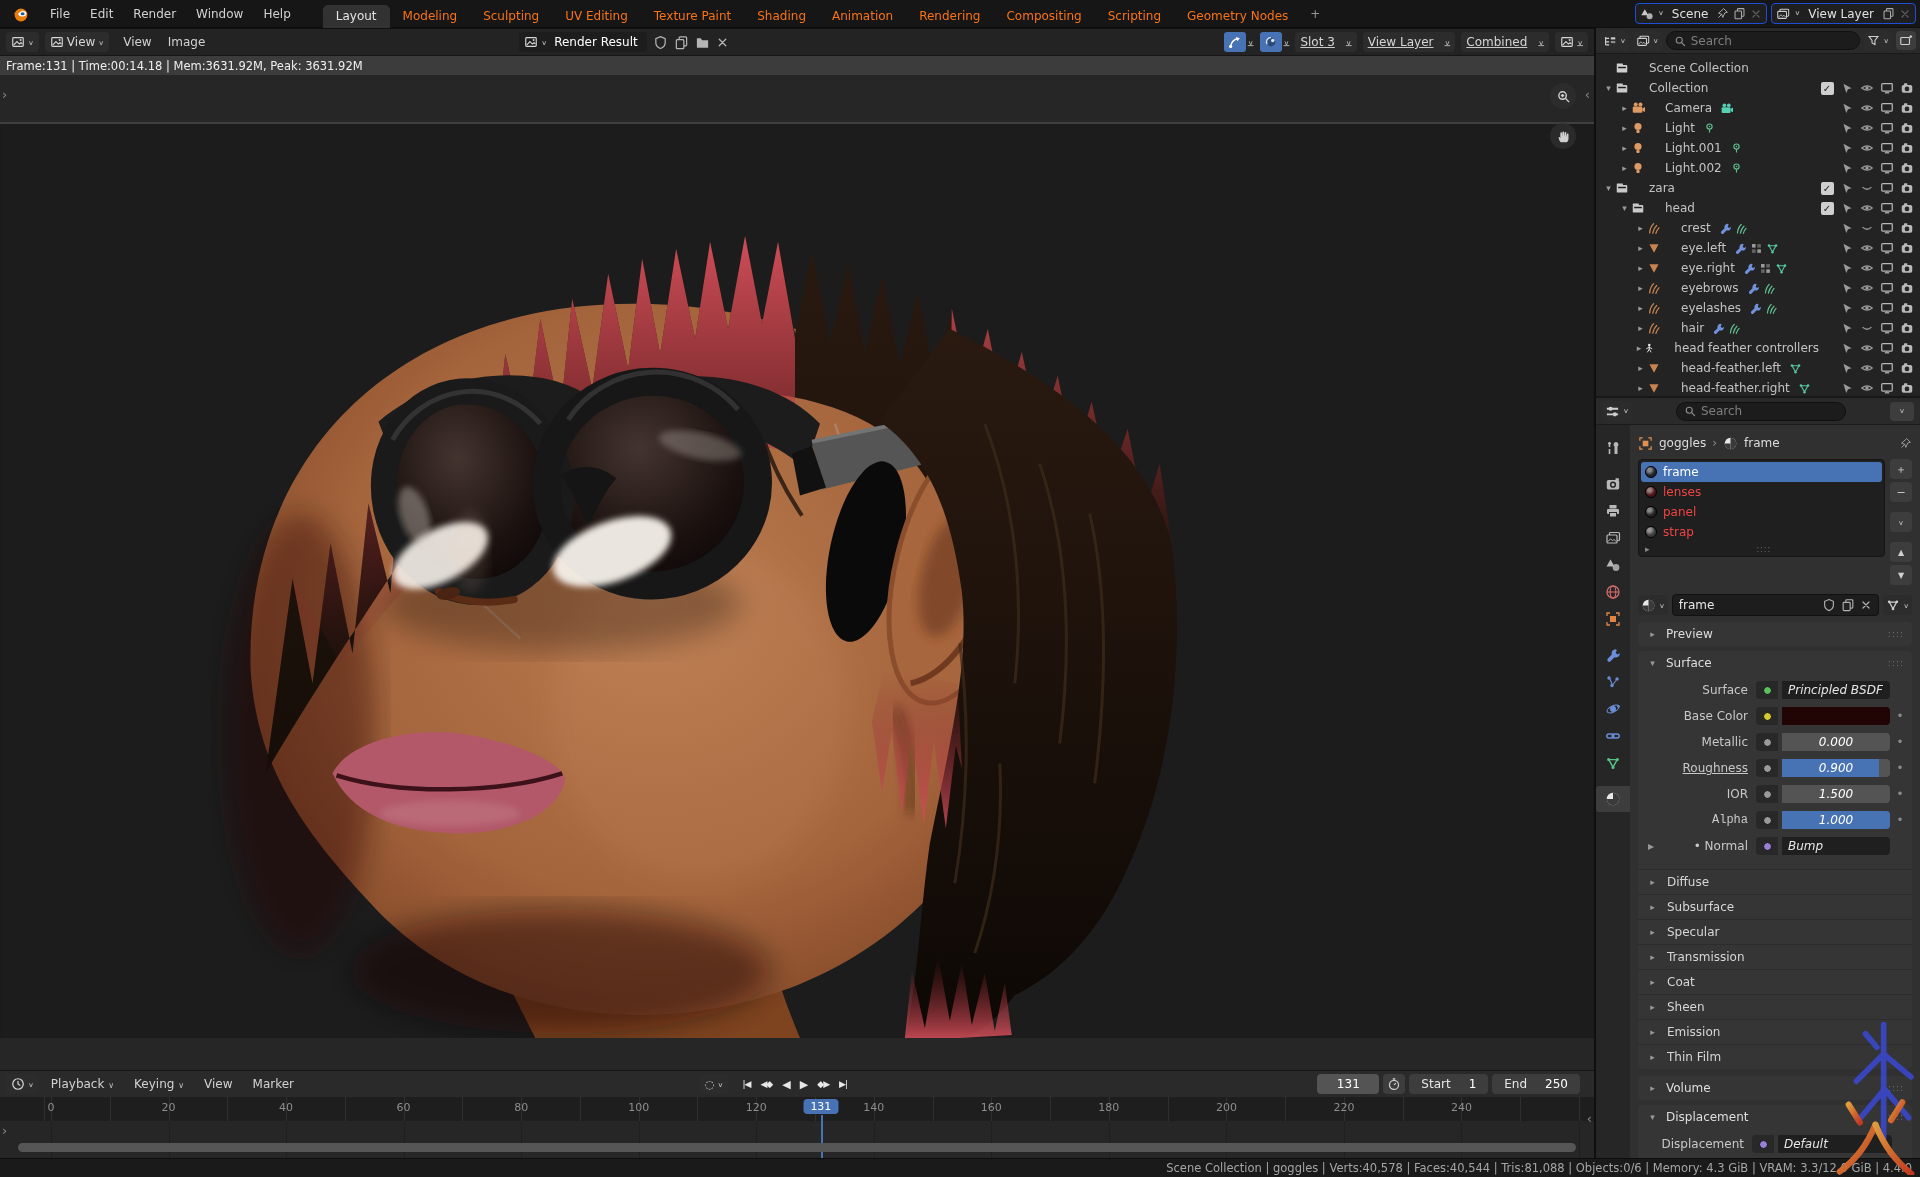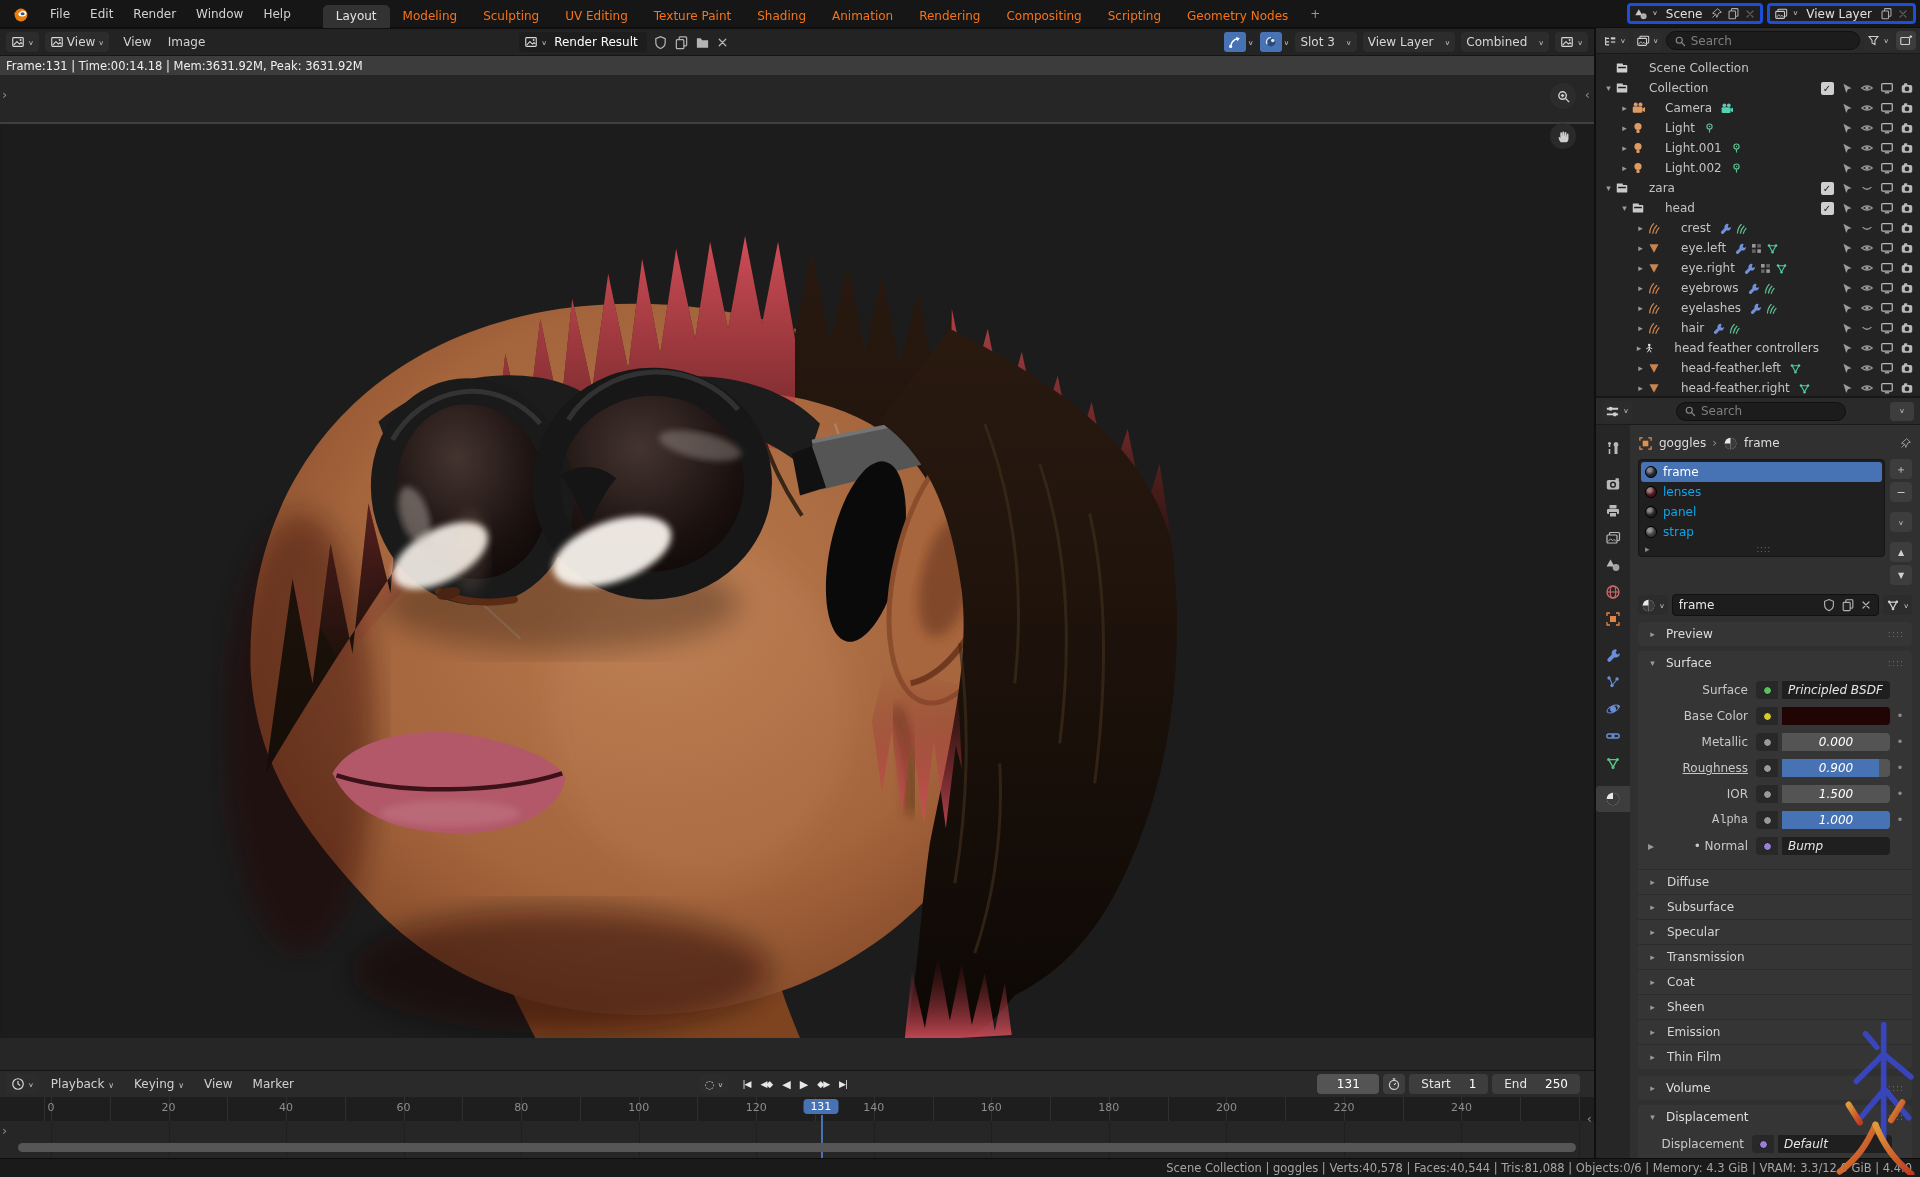--- a/index.html
+++ b/index.html
@@ -11,34 +11,34 @@
   
   #topbar { position:absolute; left:0; top:0; width:1920px; height:28px; background:#161616;
     display:flex; align-items:center; border-bottom:1px solid #0e0e0e; }
   #logo { width:26px; height:20px; margin-left:8px; display:flex; align-items:center; justify-content:center; }
   .menu-item { padding:0 10px; height:22px; line-height:22px; color:#d2d2d2; border-radius:4px; cursor:default; }
   #tabs { display:flex; margin-left:22px; height:28px; align-items:flex-end; }
   .tab { padding:4px 13px 5px 13px; color:#f97316; border-radius:5px 5px 0 0; }
   .tab.active { background:#323232; color:#e4e4e4; }
   .tab-plus { padding:4px 9px; color:#989898; }
   #topbar-right { margin-left:auto; display:flex; gap:4px; margin-right:4px; align-items:center; }
-  .id-field { display:flex; align-items:center; background:#1f1f1f; border:3px solid #1d4ed8; border-radius:4px; height:21px; padding:0 4px; gap:4px; }
+  .id-field { display:flex; align-items:center; background:#1f1f1f; border:1px solid #1d4ed8; border-radius:4px; height:21px; padding:0 4px; gap:4px; }
   .id-field .nm { color:#e0e0e0; padding:0 4px; }
   .dim { opacity:.45; }
 
   
   #imghdr { position:absolute; left:0; top:29px; width:1594px; height:27px; background:#232323;
     display:flex; align-items:center; gap:6px; border-bottom:1px solid #161616; }
   .hbtn { display:flex; align-items:center; gap:3px; background:#2c2c2c; border-radius:4px; height:20px; padding:0 5px; color:#d6d6d6; }
   .hbtn.dk { background:#1d1d1d; }
   .caret { font-size:8px; color:#bdbdbd; transform:scaleY(.8); }
   .hmenu { padding:0 8px; color:#d2d2d2; }
   #rr-group { display:flex; align-items:center; gap:2px; margin-left:300px; }
   .tool-toggle { width:22px; height:20px; background:#4772b3; border-radius:3px; display:flex; align-items:center; justify-content:center; }
-  #imghdr-right { margin-left:auto; display:flex; align-items:center; gap:6px; margin-right:6px; }
+  #imghdr-right { margin-left:auto; display:flex; align-items:center; gap:6px; margin-right:6px;text-decoration:underline; }
   #frameinfo { position:absolute; left:0; top:56px; width:1594px; height:19px; background:#3c3c3c;
     color:#efefef; display:flex; align-items:center; padding-left:6px; font-size:11.5px; }
   #viewport { position:absolute; left:0; top:75px; width:1594px; height:995px; background:#262626; }
   #render-img { position:absolute; left:0; top:47px; width:1594px; height:916px; background:#1b1b1b; border-top:2px solid #3f3f3f; }
   .edge-arrow { color:#8a8a8a; font-size:13px; }
   #vp-gizmos { position:absolute; right:18px; top:8px; display:flex; flex-direction:column; gap:8px; align-items:center; }
   .gz { width:26px; height:26px; border-radius:13px; background:#2e2e2ecc; display:flex; align-items:center; justify-content:center; }
 
   
   #timeline { position:absolute; left:0; top:1070px; width:1594px; height:88px; background:#2a2a2a; border-top:1px solid #151515; }
@@ -74,21 +74,21 @@
   #props { position:absolute; left:1595px; top:396px; width:325px; height:762px; background:#2e2e2e; border-left:1px solid #0e0e0e; border-top:2px solid #171717; overflow:hidden; }
   #pr-hdr { height:27px; display:flex; align-items:center; gap:6px; padding:0 6px; background:#2a2a2a; border-bottom:1px solid #1b1b1b; }
   #pr-nav { position:absolute; left:0; top:27px; width:34px; bottom:0; background:#262626; display:flex; flex-direction:column; align-items:center; padding-top:10px; gap:1px; }
   .nav-it { width:34px; height:26px; display:flex; align-items:center; justify-content:center; }
   .nav-it.active { background:#3d3d3d; border-radius:3px 0 0 3px; }
   .nav-gap { height:8px; }
   #pr-body { position:absolute; left:34px; top:27px; right:0; bottom:0; background:#303030; padding:6px 8px 1px 8px; }
   #crumb { display:flex; align-items:center; gap:6px; height:24px; color:#dcdcdc; }
   #slots-wrap { display:flex; gap:5px; margin-top:4px; }
   #slots { flex:1; background:#1f1f1f; border:1px solid #161616; border-radius:4px; height:98px; padding:2px; }
-  .slot-row { height:20px; display:flex; align-items:center; gap:6px; padding:0 4px; border-radius:3px; color:#0ea5e9; }
+  .slot-row { height:20px; display:flex; align-items:center; gap:6px; padding:0 4px; border-radius:3px; color:#ef4444; }
   .slot-row.sel { background:#4772b3; color:#fff; }
   .sph { width:12px; height:12px; border-radius:6px; border:1px solid #000; background:radial-gradient(circle at 35% 30%, #777 0 18%, transparent 60%), #222; }
   #slot-foot { display:flex; align-items:center; height:14px; padding:0 4px; color:#8a8a8a; }
   #slot-btns { width:22px; display:flex; flex-direction:column; gap:3px; }
   .sqbtn { width:22px; height:20px; background:#3d3d3d; border-radius:4px; color:#d0d0d0; display:flex; align-items:center; justify-content:center; font-size:11px; }
   #matname-row { display:flex; align-items:center; gap:4px; margin-top:8px; height:24px; }
   .namefield { flex:1; display:flex; align-items:center; gap:5px; background:#1d1d1d; border:1px solid #111; border-radius:4px; height:22px; padding:0 6px; color:#e8e8e8; }
   .panel { background:#353535; border-radius:4px; margin-top:5px; }
   .p-hd { height:24px; display:flex; align-items:center; gap:7px; padding:0 8px; color:#dedede; }
   .p-hd .grip { margin-left:auto; color:#6f6f6f; font-size:9px; letter-spacing:1px; }

